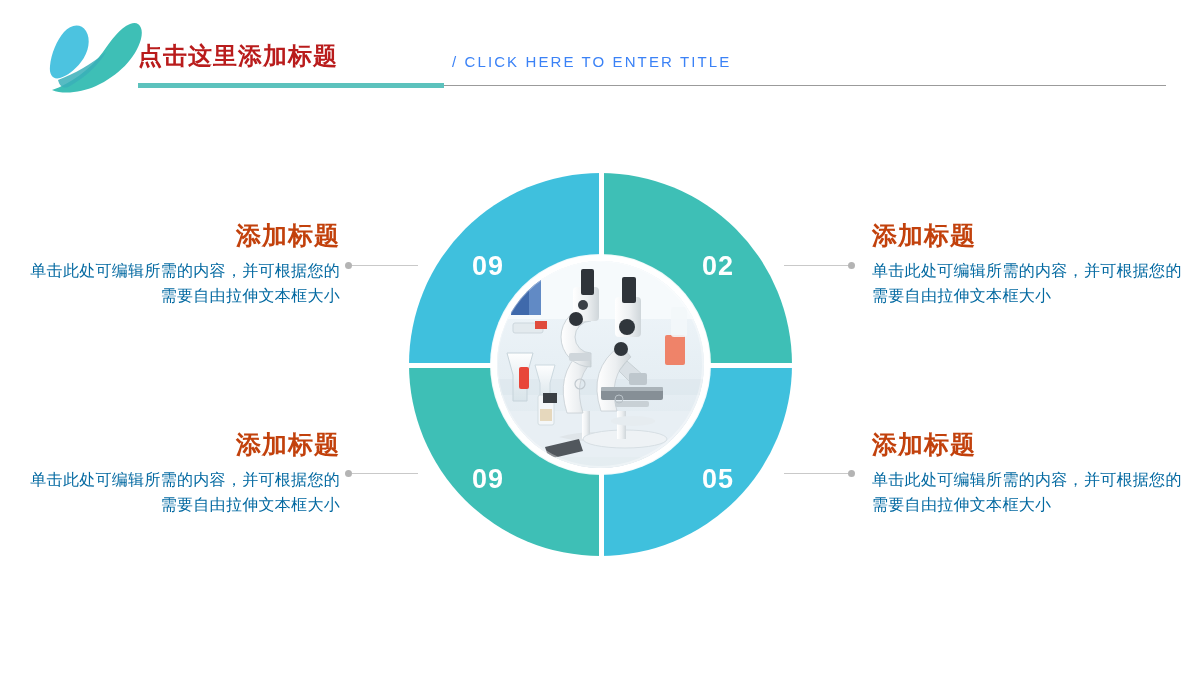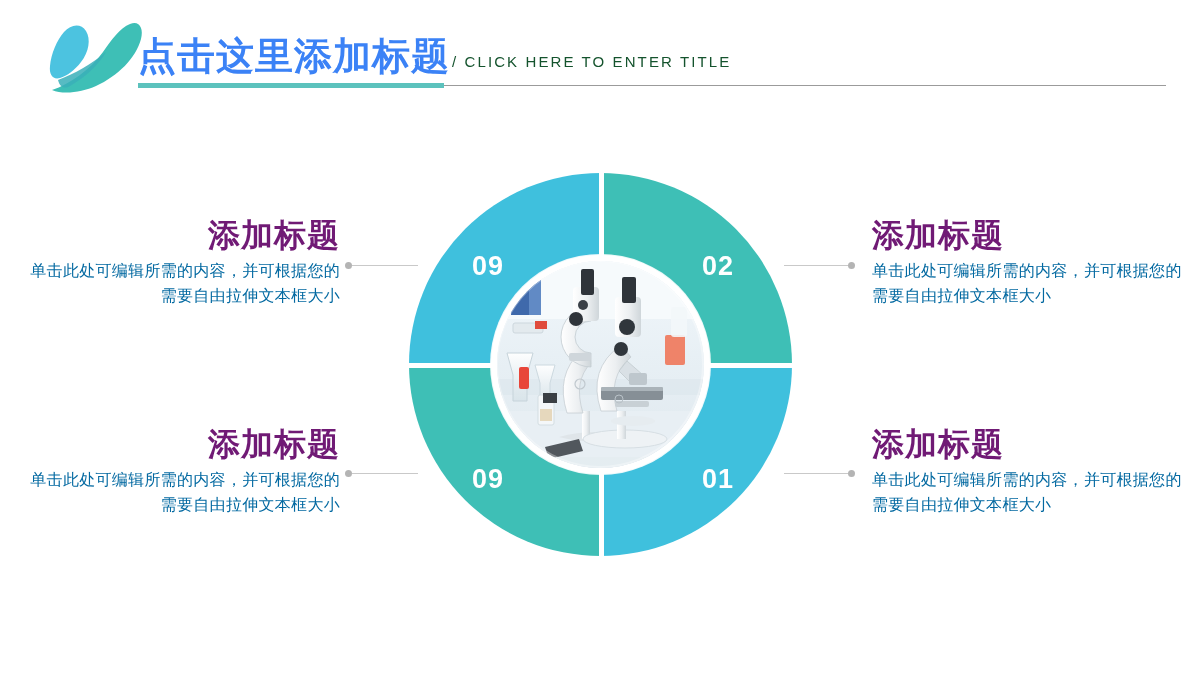--- a/index.html
+++ b/index.html
@@ -35,33 +35,33 @@
     position: absolute;
     left: 40px;
     top: 18px;
     width: 105px;
     height: 78px;
   }
   .header-title {
     position: absolute;
     left: 138px;
     top: 36px;
-    font-size: 38px;
+    font-size: 24px;
     font-weight: bold;
-    color: #3b82f6;
+    color: #b91c1c;
     letter-spacing: 1px;
     line-height: 40px;
     white-space: nowrap;
   }
   .header-subtitle {
     position: absolute;
     left: 452px;
     top: 52px;
     font-size: 15px;
-    color: #14532d;
+    color: #3b82f6;
     letter-spacing: 2.1px;
     line-height: 20px;
     white-space: nowrap;
   }
   .rule-accent {
     position: absolute;
     left: 138px;
     top: 83px;
     width: 306px;
     height: 5px;
@@ -169,23 +169,23 @@
     border-radius: 50%;
     background: #b4b4b4;
   }
 
   
   .tblock {
     position: absolute;
     width: 320px;
   }
   .tblock .t-title {
-    font-size: 32px;
+    font-size: 25px;
     font-weight: bold;
-    color: #701a75;
+    color: #c2410c;
     line-height: 34px;
     letter-spacing: 1px;
     margin: 0 0 6px 0;
   }
   .tblock .t-body {
     font-size: 16px;
     color: #0369a1;
     line-height: 25px;
     letter-spacing: 0.3px;
     margin: 0;
@@ -242,21 +242,21 @@
       <div class="quad q2" style="background:#3ebfb6;"></div>
       <div class="quad q3" style="background:#3fc0dd;"></div>
       <div class="quad q4" style="background:#3ebfb6;"></div>
     </div>
 
     <div class="cross-v"></div>
     <div class="cross-h"></div>
 
     <div class="quad-num n1">09</div>
     <div class="quad-num n2">02</div>
-    <div class="quad-num n3">01</div>
+    <div class="quad-num n3">05</div>
     <div class="quad-num n4">09</div>
 
     <div class="photo-ring">
       <div class="photo">
         <svg width="207" height="207" viewBox="0 0 207 207">
           <defs>
             <linearGradient id="bgGrad" x1="0" y1="0" x2="0" y2="1">
               <stop offset="0%" stop-color="#f2f7fb"></stop>
               <stop offset="45%" stop-color="#e8f0f5"></stop>
               <stop offset="100%" stop-color="#dfe8ee"></stop>

